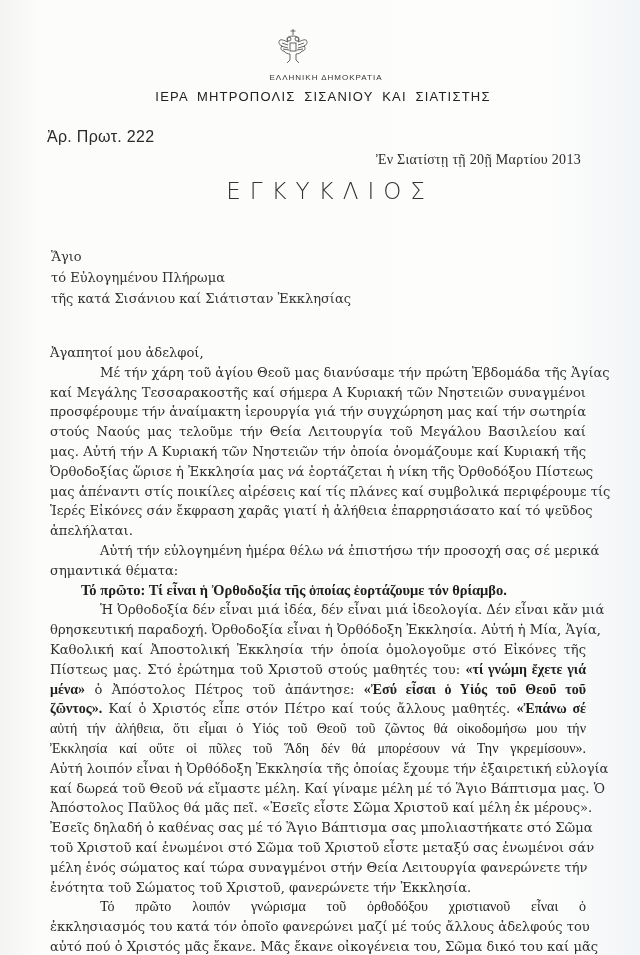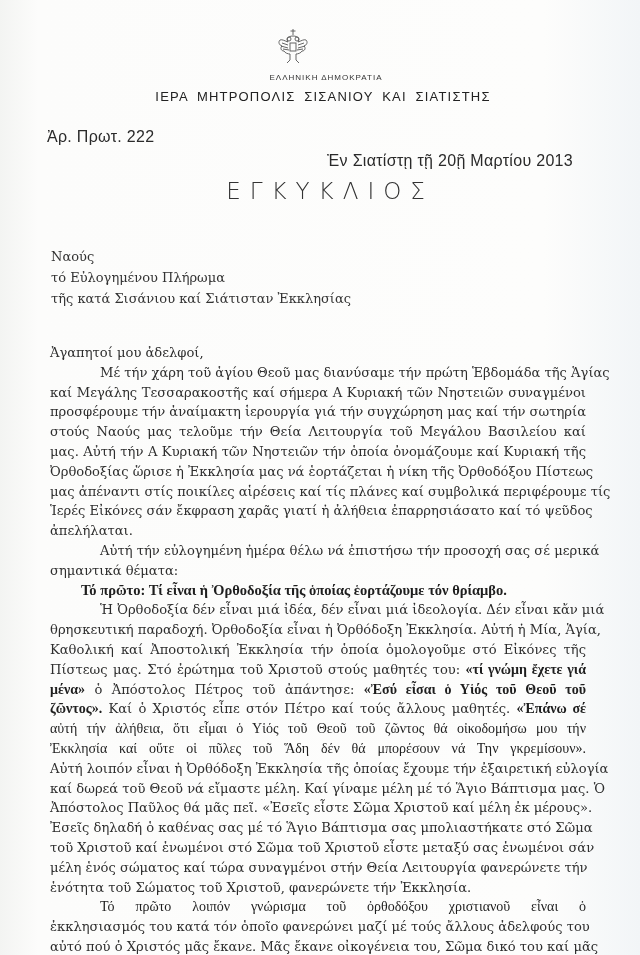--- a/index.html
+++ b/index.html
@@ -57,24 +57,24 @@
       position: absolute;
       left: 47px;
       top: 128px;
       font-family: "Liberation Sans", sans-serif;
       font-size: 16px;
       color: #2a2a2a;
       letter-spacing: 0.3px;
     }
     .date {
       position: absolute;
-      right: 67px;
+      right: 59px;
       top: 152px;
-      font-family: Liberation Sans, sans-serif;
-      font-size: 16px;
+      font-family: Liberation Serif, serif;
+      font-size: 14px;
       color: #2a2a2a;
       letter-spacing: 0.3px;
     }
     .doc-title {
       position: absolute;
       left: 0; width: 640px;
       top: 178px;
       text-align: center;
       font-family: "DejaVu Sans", sans-serif;
       font-weight: 300;
@@ -156,21 +156,21 @@
 
   <div class="republic">ΕΛΛΗΝΙΚΗ   ΔΗΜΟΚΡΑΤΙΑ</div>
   <div class="metropolis">ΙΕΡΑ  ΜΗΤΡΟΠΟΛΙΣ ΣΙΣΑΝΙΟΥ ΚΑΙ ΣΙΑΤΙΣΤΗΣ</div>
 
   <div class="protocol">Ἀρ. Πρωτ. 222</div>
   <div class="date">Ἐν Σιατίστῃ τῇ 20ῇ Μαρτίου 2013</div>
 
   <div class="doc-title">ΕΓΚΥΚΛΙΟΣ</div>
 
   <div class="addressee">
-    <div>Ναούς</div>
+    <div>Ἅγιο</div>
     <div>τό Εὐλογημένου Πλήρωμα</div>
     <div>τῆς κατά Σισάνιου καί Σιάτισταν Ἐκκλησίας</div>
   </div>
 
   <div class="body-text">
     <span class="line salutation">Ἀγαπητοί μου ἀδελφοί,</span>
 
     <span class="line indent">Μέ τήν χάρη τοῦ ἁγίου Θεοῦ μας διανύσαμε τήν πρώτη Ἑβδομάδα τῆς Ἁγίας</span>
     <span class="line">καί Μεγάλης Τεσσαρακοστῆς καί σήμερα Α Κυριακή τῶν Νηστειῶν συναγμένοι</span>
     <span class="line">προσφέρουμε τήν ἀναίμακτη ἱερουργία γιά τήν συγχώρηση μας καί τήν σωτηρία</span>

